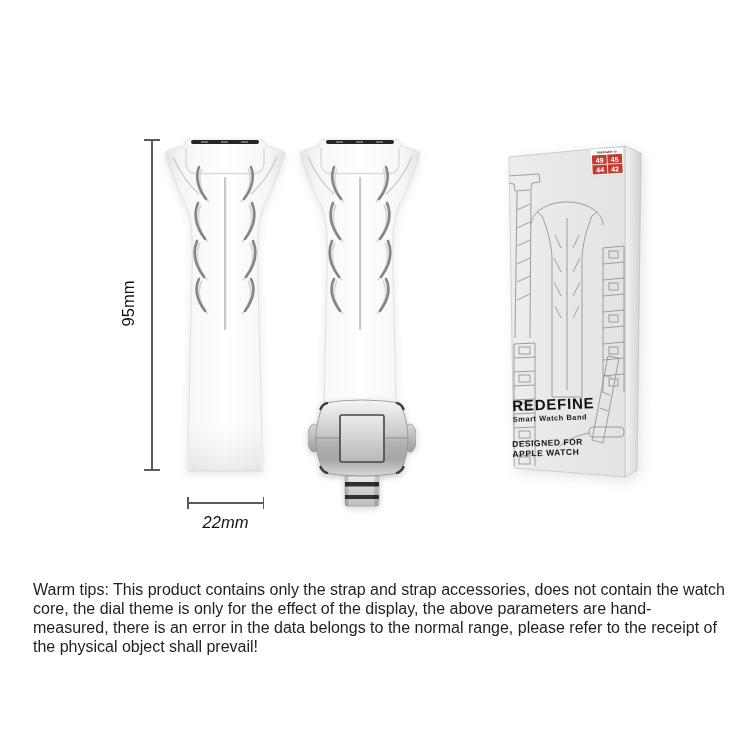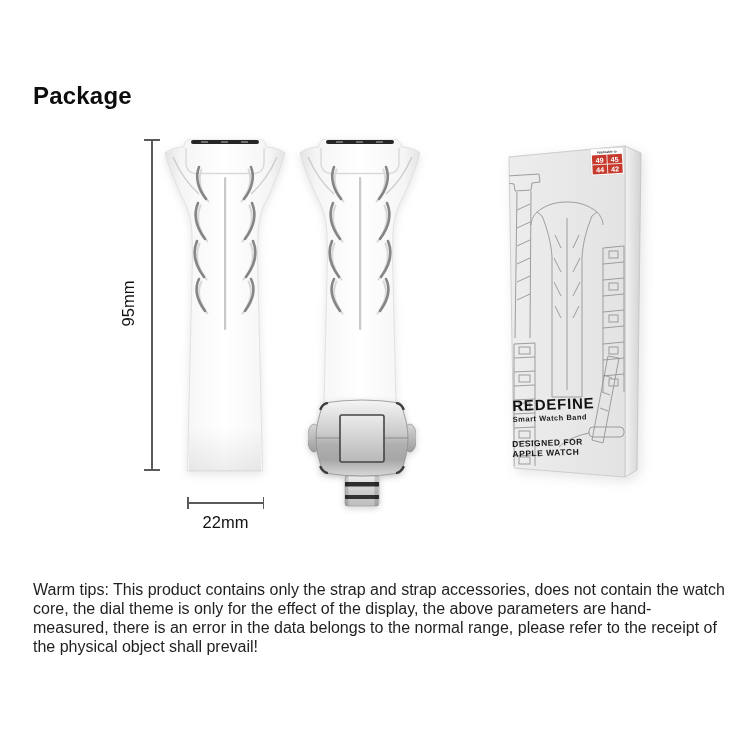--- a/index.html
+++ b/index.html
@@ -19,21 +19,21 @@
   .vmeasure-label{
     position:absolute;left:99px;top:294px;width:58px;text-align:center;
     font-size:16.5px;color:#111;transform:rotate(-90deg);
   }
   .hmeasure-line{position:absolute;left:187px;top:502px;width:77px;height:1.5px;background:#5a5a5a;}
   .hmeasure-cap{position:absolute;top:497px;width:1.5px;height:12px;background:#5a5a5a;}
   .hmeasure-cap.left{left:187px;}
   .hmeasure-cap.right{left:262.5px;}
   .hmeasure-label{
     position:absolute;left:187px;top:513px;width:77px;text-align:center;
-    font-size:16.5px;color:#111;
+    font-size:16.5px;color:#111;font-style:italic;
   }
   
   .straps-svg{position:absolute;left:163px;top:139px;filter:drop-shadow(0 3px 4px rgba(0,0,0,.10));}
   .clasp-svg{position:absolute;left:308px;top:396px;filter:drop-shadow(0 2px 3px rgba(0,0,0,.18));}
   .box-svg{position:absolute;left:505px;top:140px;filter:drop-shadow(3px 4px 6px rgba(0,0,0,.10));}
   
   .box-brand-block{position:absolute;left:512px;top:398px;transform:rotate(-2deg);transform-origin:left top;}
   .box-brand{font-size:15px;font-weight:800;letter-spacing:.8px;color:#121212;line-height:16px;}
   .box-subtitle{font-size:7.5px;font-weight:700;letter-spacing:.5px;color:#1a1a1a;margin-top:1px;}
   .box-designed{position:absolute;left:512px;top:440px;transform:rotate(-2deg);transform-origin:left top;
@@ -42,21 +42,20 @@
   .warm-tips{
     position:absolute;left:33px;top:580px;width:692px;margin:0;
     font-size:16px;line-height:19px;color:#1f1f1f;
   }
 </style>
 </head>
 <body>
 
 <div class="stage">
 
-  <h1 class="page-title">Package</h1>
 
   <svg class="straps-svg" width="257" height="333" viewBox="0 0 257 333" aria-hidden="true">
     <defs>
       <linearGradient id="strapGrad" x1="0" y1="0" x2="1" y2="0">
         <stop offset="0" stop-color="#e3e3e3"></stop>
         <stop offset="0.13" stop-color="#f5f5f5"></stop>
         <stop offset="0.5" stop-color="#ffffff"></stop>
         <stop offset="0.87" stop-color="#f5f5f5"></stop>
         <stop offset="1" stop-color="#e3e3e3"></stop>
       </linearGradient>

